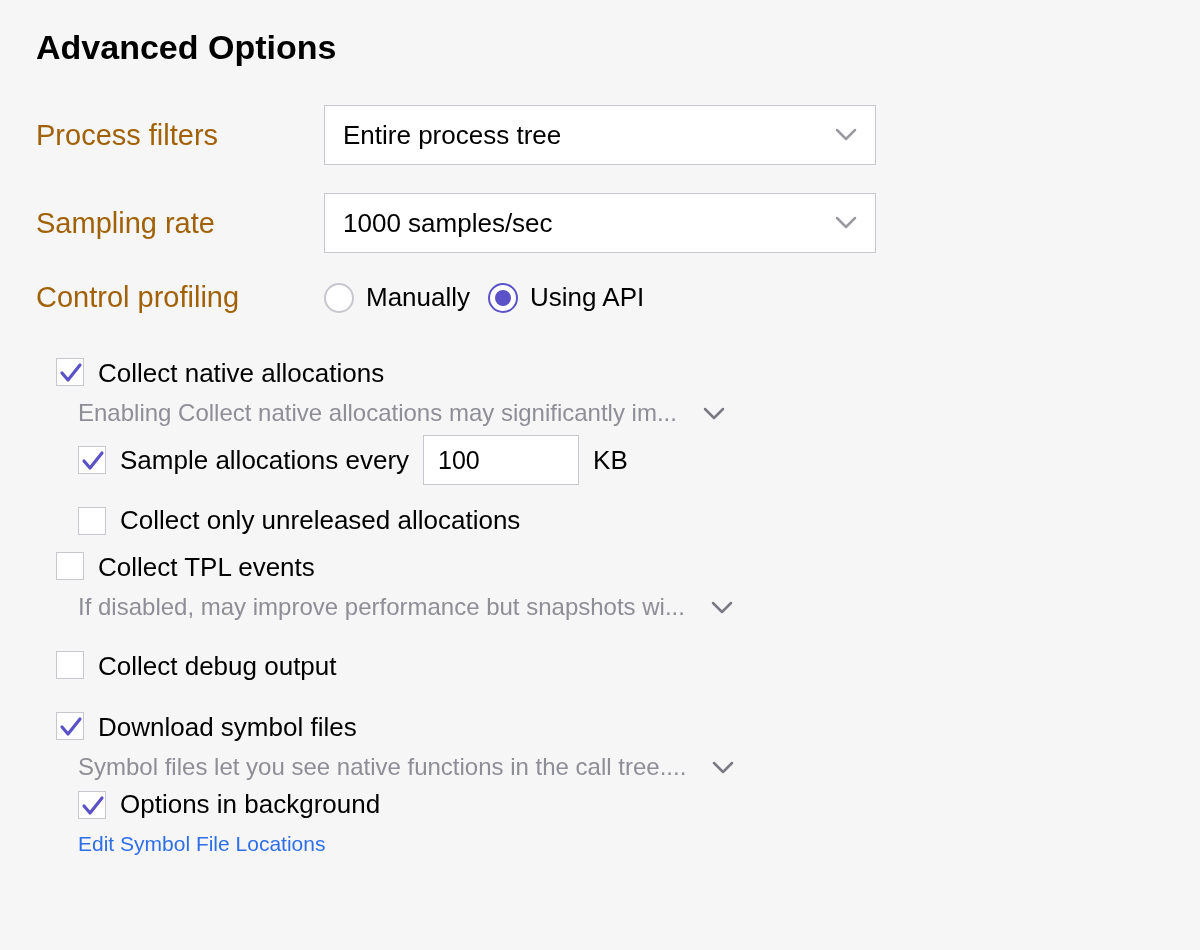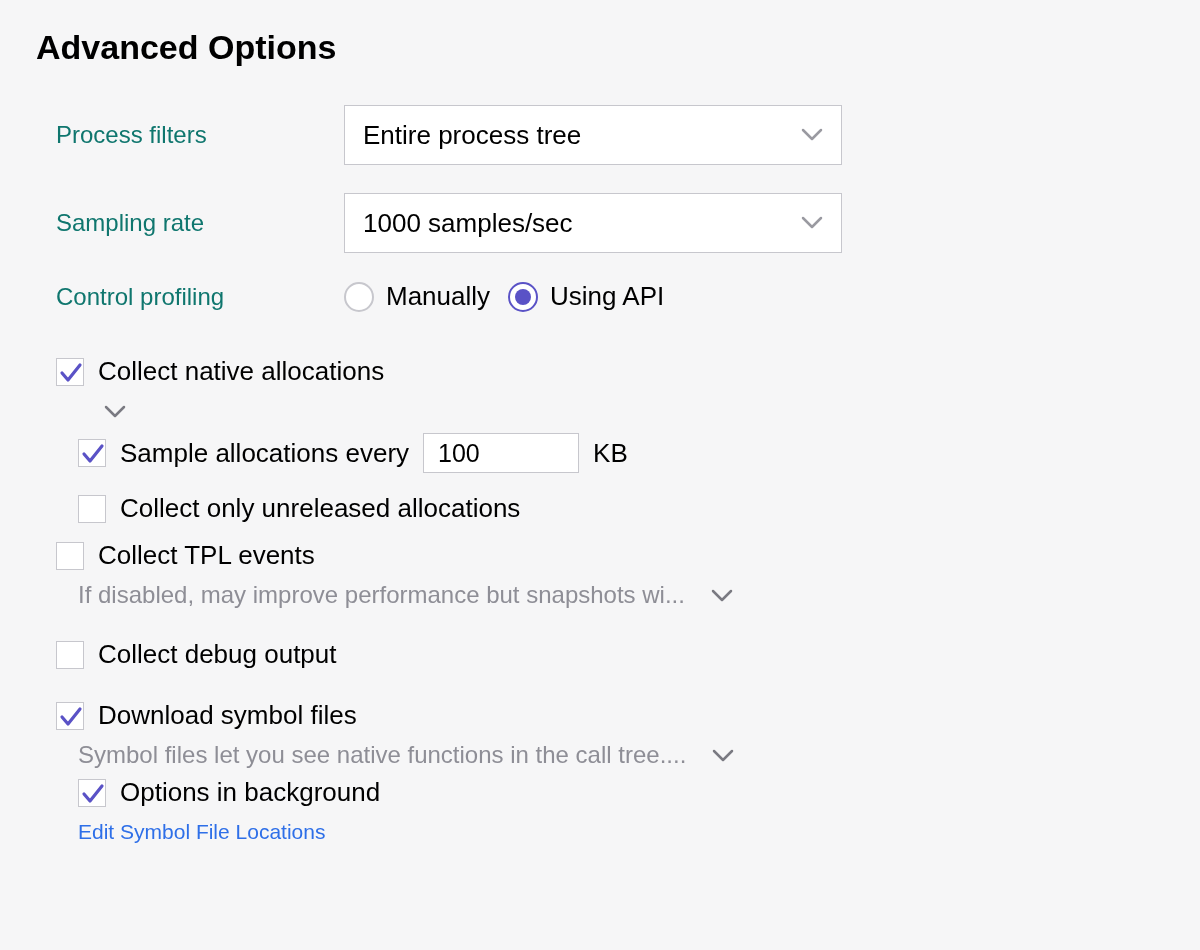--- a/index.html
+++ b/index.html
@@ -23,27 +23,26 @@
     margin: 0 0 38px 0;
     color: #000;
   }
   .row {
     display: flex;
     align-items: center;
     margin-bottom: 28px;
   }
   .row-label {
     width: 288px;
-    color: #0f766e;
-    font-size: 24px;
-    margin-left: 20px;
+    color: #a16207;
+    font-size: 29px;
   }
   .select {
     position: relative;
-    width: 498px;
+    width: 552px;
     height: 60px;
     background: #fff;
     border: 1px solid #c7c7cd;
     display: flex;
     align-items: center;
     padding: 0 18px;
     font-size: 26px;
     color: #000;
     cursor: pointer;
   }
@@ -91,21 +90,21 @@
   }
   .radio-label {
     font-size: 26px;
     color: #000;
   }
   .option-block {
     margin-top: 28px;
   }
   .check-row {
     display: flex;
-    align-items: center;
+    align-items: flex-start;
     padding-left: 20px;
   }
   .checkbox {
     width: 28px;
     height: 28px;
     border: 1px solid #c7c7cd;
     background: #fff;
     margin-right: 14px;
     flex-shrink: 0;
     position: relative;
@@ -146,21 +145,21 @@
   .sub-indent {
     padding-left: 42px;
     margin-top: 8px;
   }
   .sub-check-row {
     display: flex;
     align-items: center;
   }
   .num-input {
     width: 156px;
-    height: 40px;
+    height: 50px;
     border: 1px solid #c7c7cd;
     background: #fff;
     font-size: 25px;
     padding: 0 14px;
     margin: 0 14px;
     font-family: inherit;
   }
   .unit {
     font-size: 26px;
     color: #000;
@@ -224,20 +223,21 @@
   <div class="option-block" style="margin-top:44px;">
     <div class="check-row">
       <div class="checkbox checked">
         <svg width="28" height="28" viewBox="0 0 28 28">
             <path d="M5 14 L11 21 L23 6" stroke="#5a52c6" stroke-width="3.2" fill="none" stroke-linecap="round" stroke-linejoin="round"></path>
           </svg>
       </div>
       <span class="check-label">Collect native allocations</span>
     </div>
     <div class="desc-row">
+      <span class="desc-text">Enabling Collect native allocations may significantly im...</span>
       <span class="expand-chevron">
         <svg width="22" height="14" viewBox="0 0 22 14">
             <path d="M2 2 L11 11 L20 2" stroke="#7a7a82" stroke-width="2.5" fill="none" stroke-linecap="round" stroke-linejoin="round"></path>
           </svg>
       </span>
     </div>
     <div class="sub-indent">
       <div class="sub-check-row">
         <div class="checkbox checked">
           <svg width="28" height="28" viewBox="0 0 28 28">

